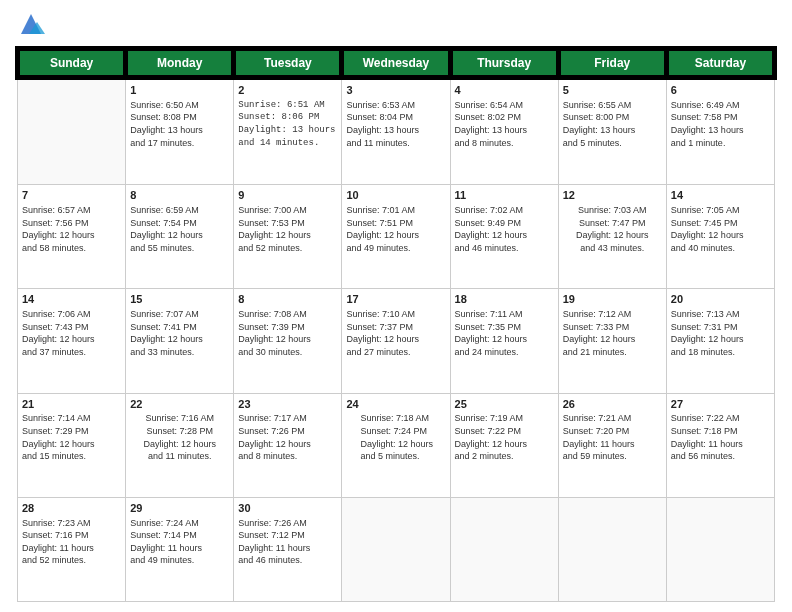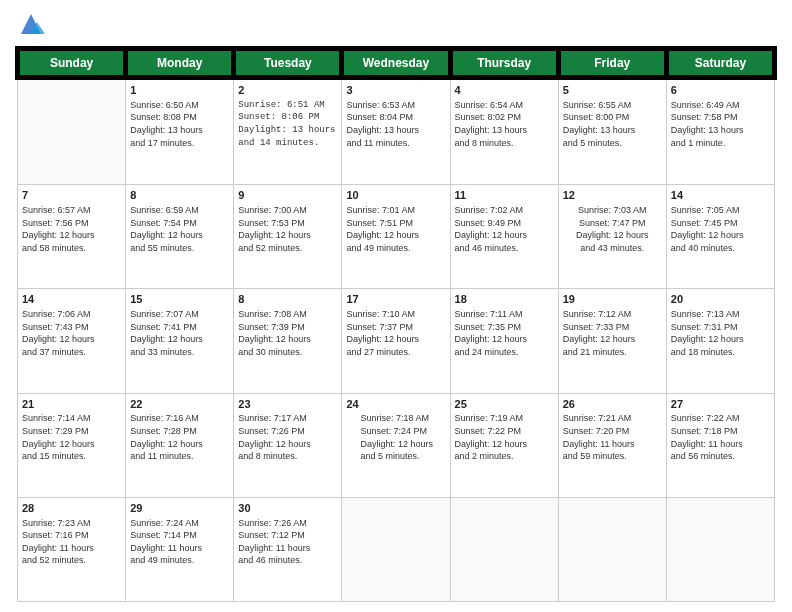--- a/index.html
+++ b/index.html
@@ -286,21 +286,21 @@
         <tr>
           <td>
             <span class="day-num">21</span>
             <div class="cell-info" style="white-space: pre-line;">Sunrise: 7:14 AM
 Sunset: 7:29 PM
 Daylight: 12 hours
 and 15 minutes.</div>
           </td>
           <td>
             <span class="day-num">22</span>
-            <div class="cell-info" style="white-space: pre-line;">Sunrise: 7:16 AM
+            <div class="cell-info" style="white-space: pre-line; text-align: center;">Sunrise: 7:16 AM
 Sunset: 7:28 PM
 Daylight: 12 hours
 and 11 minutes.</div>
           </td>
           <td>
             <span class="day-num">23</span>
             <div class="cell-info" style="white-space: pre-line;">Sunrise: 7:17 AM
 Sunset: 7:26 PM
 Daylight: 12 hours
 and 8 minutes.</div>

